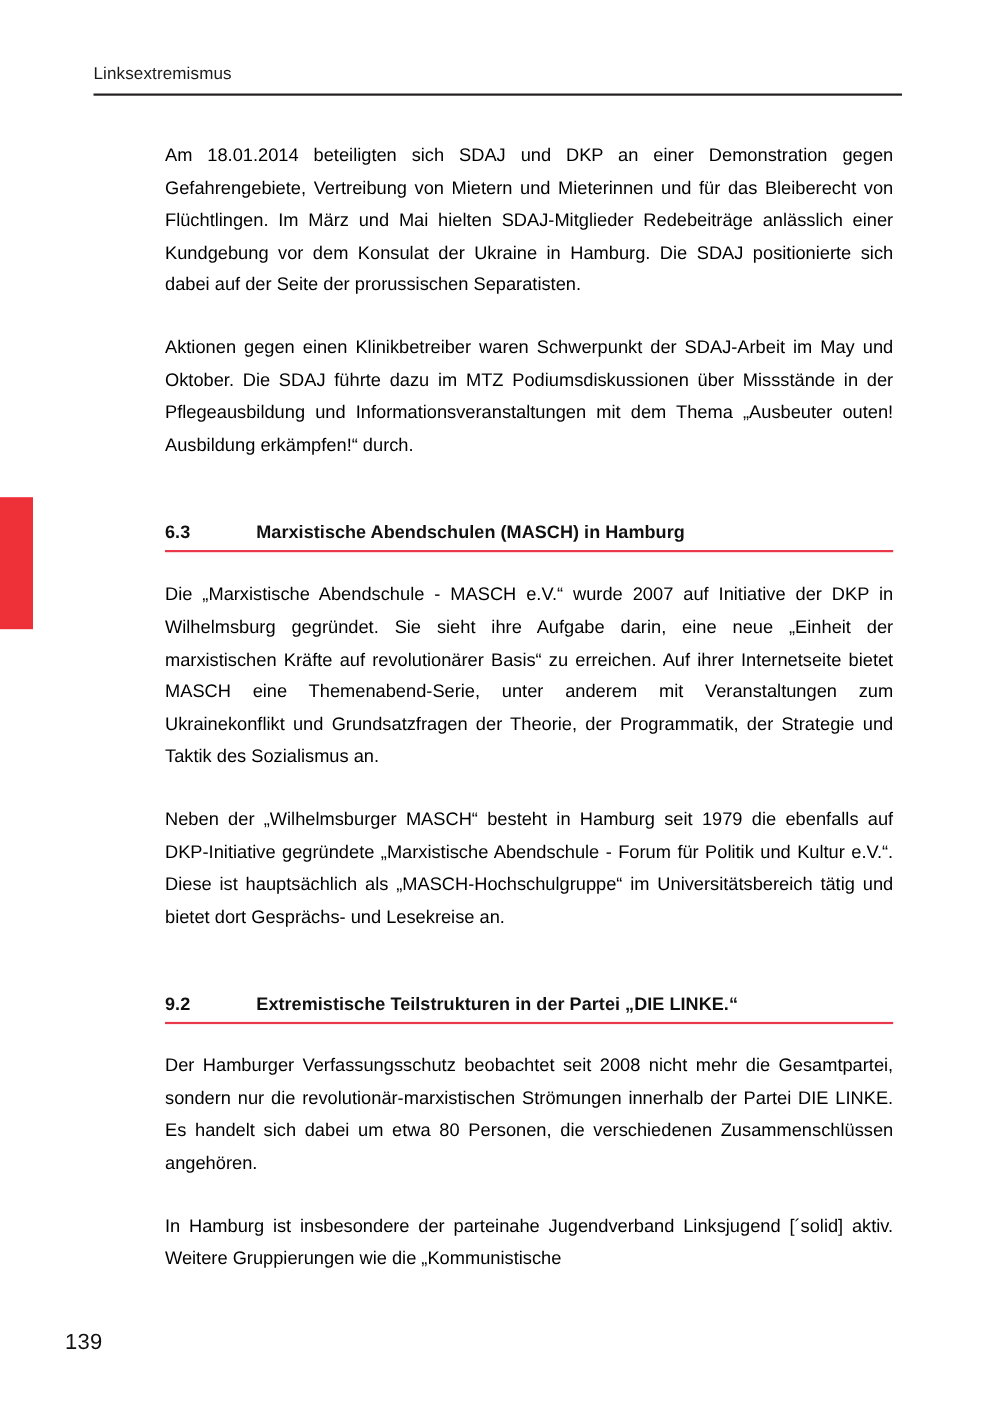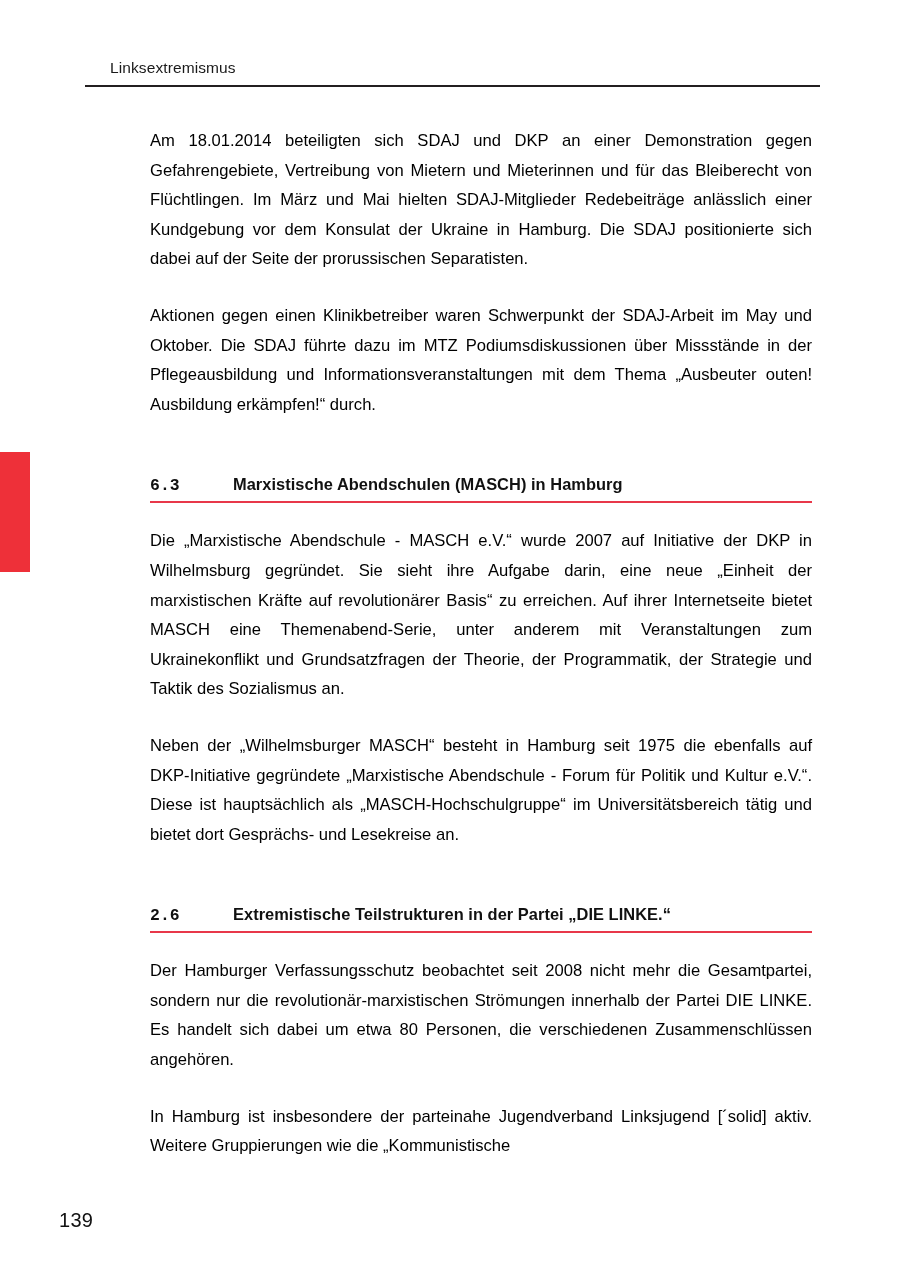--- a/index.html
+++ b/index.html
@@ -23,21 +23,20 @@
     top: 58px;
     width: 735px;
   }
   .running-head-label {
     font-size: 15.5px;
     line-height: 20px;
     color: #1a1a1a;
     letter-spacing: 0.1px;
     padding-bottom: 7px;
     display: block;
-    margin-left: 25px;
   }
   .running-head-rule {
     width: 735px;
     height: 1.6px;
     background: #231f20;
   }
 
   
   .edge-tab {
     position: absolute;
@@ -75,21 +74,20 @@
     display: flex;
     align-items: baseline;
     font-size: 16.4px;
     font-weight: bold;
     color: #111111;
     letter-spacing: 0.05px;
   }
   .section-heading .sec-num {
     width: 83px;
     flex: 0 0 83px;
-    font-family: Liberation Mono, monospace;
   }
   .section-heading .sec-title {
     flex: 1 1 auto;
   }
 
   .gap-after-heading { height: 23px; }
   .gap-before-heading { height: 29px; }
 
   
   .folio {
@@ -121,26 +119,26 @@
 
   <div class="section-heading">
     <span class="sec-num">6.3</span>
     <span class="sec-title">Marxistische Abendschulen (MASCH) in Hamburg</span>
   </div>
 
   <div class="gap-after-heading"></div>
 
   <p class="body-text">Die „Marxistische Abendschule - MASCH e.V.“ wurde 2007 auf Initiative der DKP in Wilhelmsburg gegründet. Sie sieht ihre Aufgabe darin, eine neue „Einheit der marxistischen Kräfte auf revolutionärer Basis“ zu erreichen. Auf ihrer Internetseite bietet MASCH eine Themenabend-Serie, unter anderem mit Veranstaltungen zum Ukrainekonflikt und Grundsatzfragen der Theorie, der Programmatik, der Strategie und Taktik des Sozialismus an.</p>
 
-  <p class="body-text">Neben der „Wilhelmsburger MASCH“ besteht in Hamburg seit 1975 die ebenfalls auf DKP-Initiative gegründete „Marxistische Abendschule - Forum für Politik und Kultur e.V.“. Diese ist hauptsächlich als „MASCH-Hochschulgruppe“ im Universitätsbereich tätig und bietet dort Gesprächs- und Lesekreise an.</p>
+  <p class="body-text">Neben der „Wilhelmsburger MASCH“ besteht in Hamburg seit 1979 die ebenfalls auf DKP-Initiative gegründete „Marxistische Abendschule - Forum für Politik und Kultur e.V.“. Diese ist hauptsächlich als „MASCH-Hochschulgruppe“ im Universitätsbereich tätig und bietet dort Gesprächs- und Lesekreise an.</p>
 
   <div class="gap-before-heading"></div>
 
   <div class="section-heading">
-    <span class="sec-num">2.6</span>
+    <span class="sec-num">9.2</span>
     <span class="sec-title">Extremistische Teilstrukturen in der Partei „DIE LINKE.“</span>
   </div>
 
   <div class="gap-after-heading"></div>
 
   <p class="body-text">Der Hamburger Verfassungsschutz beobachtet seit 2008 nicht mehr die Gesamtpartei, sondern nur die revolutionär-marxistischen Strömungen innerhalb der Partei DIE LINKE. Es handelt sich dabei um etwa 80 Personen, die verschiedenen Zusammenschlüssen angehören.</p>
 
   <p class="body-text">In Hamburg ist insbesondere der parteinahe Jugendverband Linksjugend [´solid] aktiv. Weitere Gruppierungen wie die „Kommunistische</p>
 
 </div>

